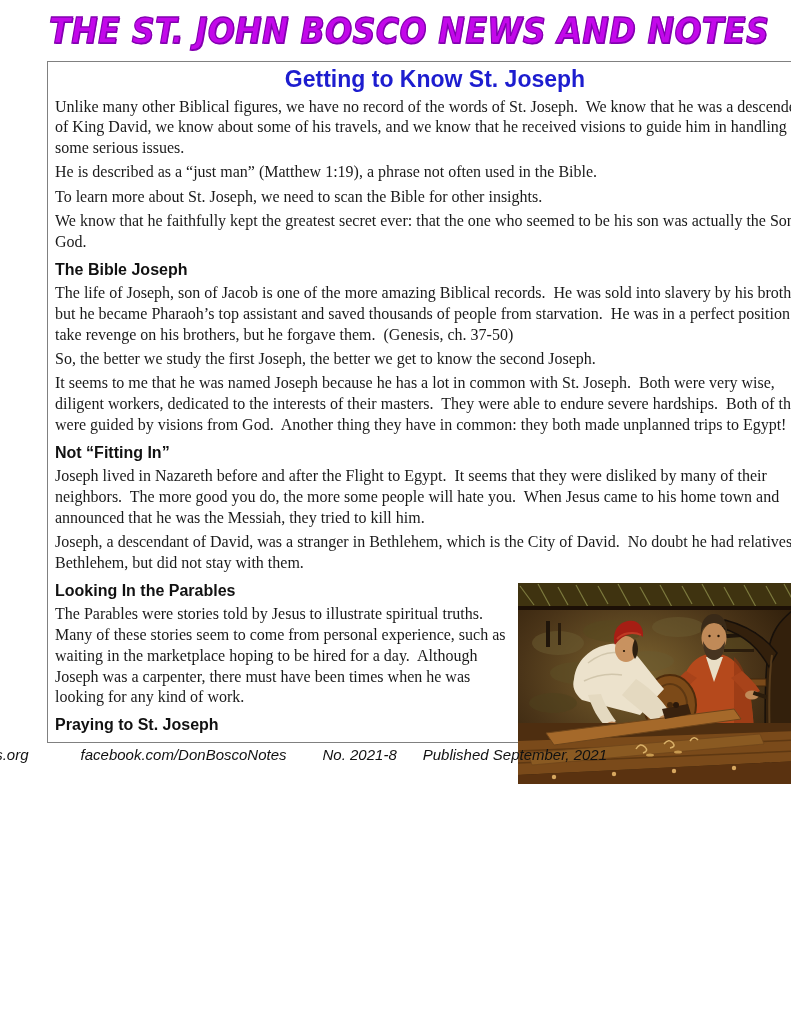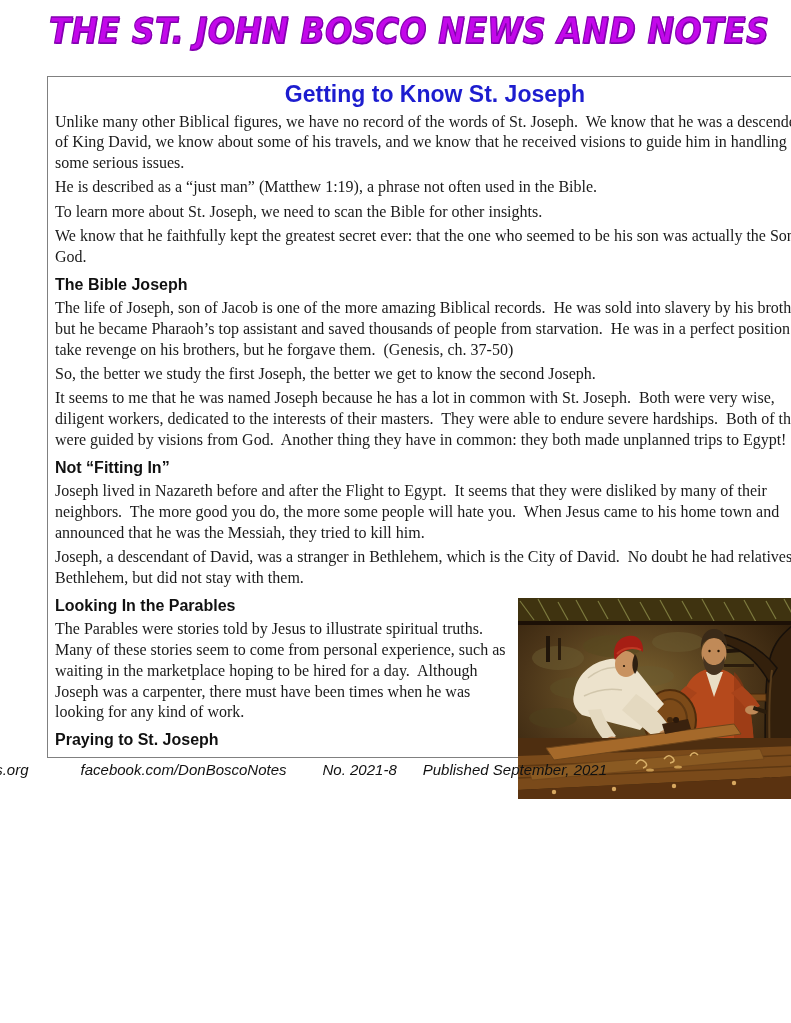--- a/index.html
+++ b/index.html
@@ -6,21 +6,21 @@
   html, body {
     margin: 0; padding: 0;
     width: 791px; height: 1023px;
     background: #ffffff;
     overflow: hidden;
     font-family: "Liberation Serif", "DejaVu Serif", serif;
     color: #1a1a1a;
   }
   .masthead {
     text-align: center;
-    margin: 10px 0 22px 0;
+    margin: 10px 0 7px 0;
     height: 44px;
   }
   .masthead-title {
     display: inline-block;
     font-family: "DejaVu Sans", sans-serif;
     font-weight: bold;
     font-style: italic;
     font-size: 36px;
     letter-spacing: 0.5px;
     color: #c308ea;

